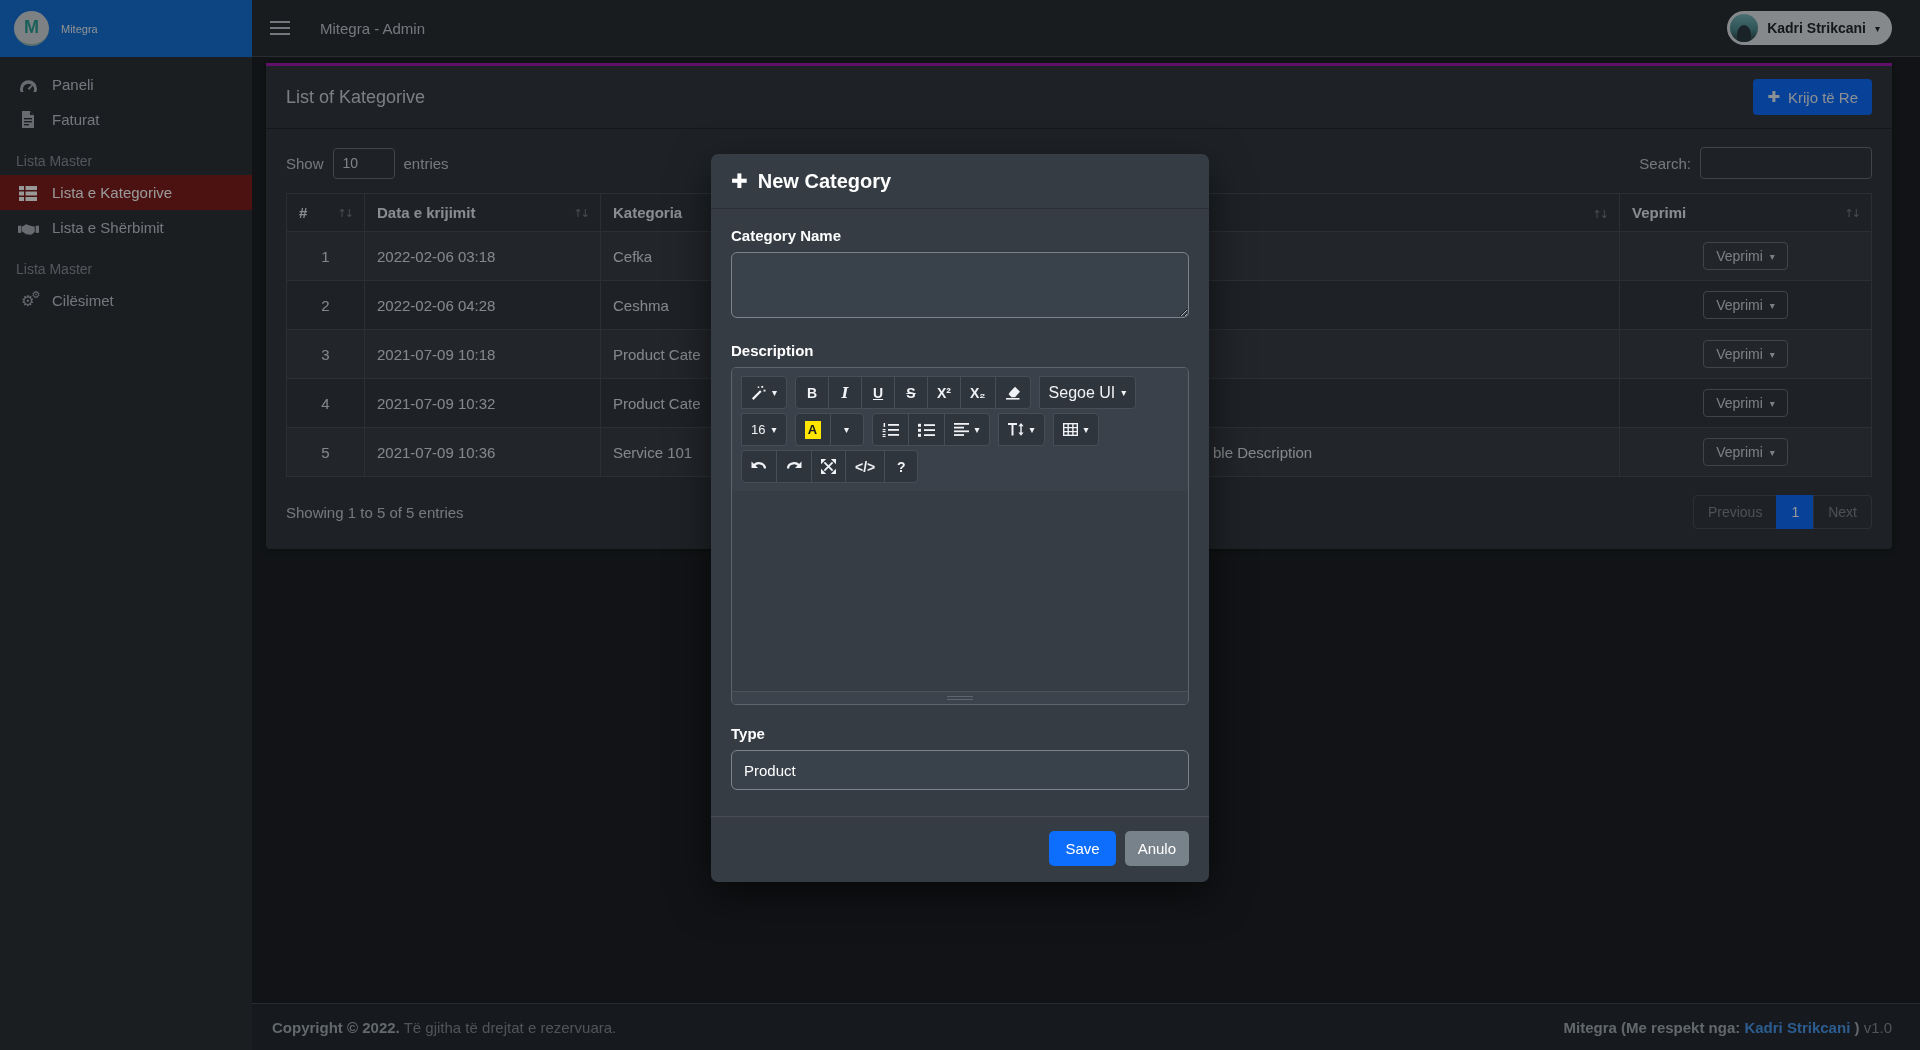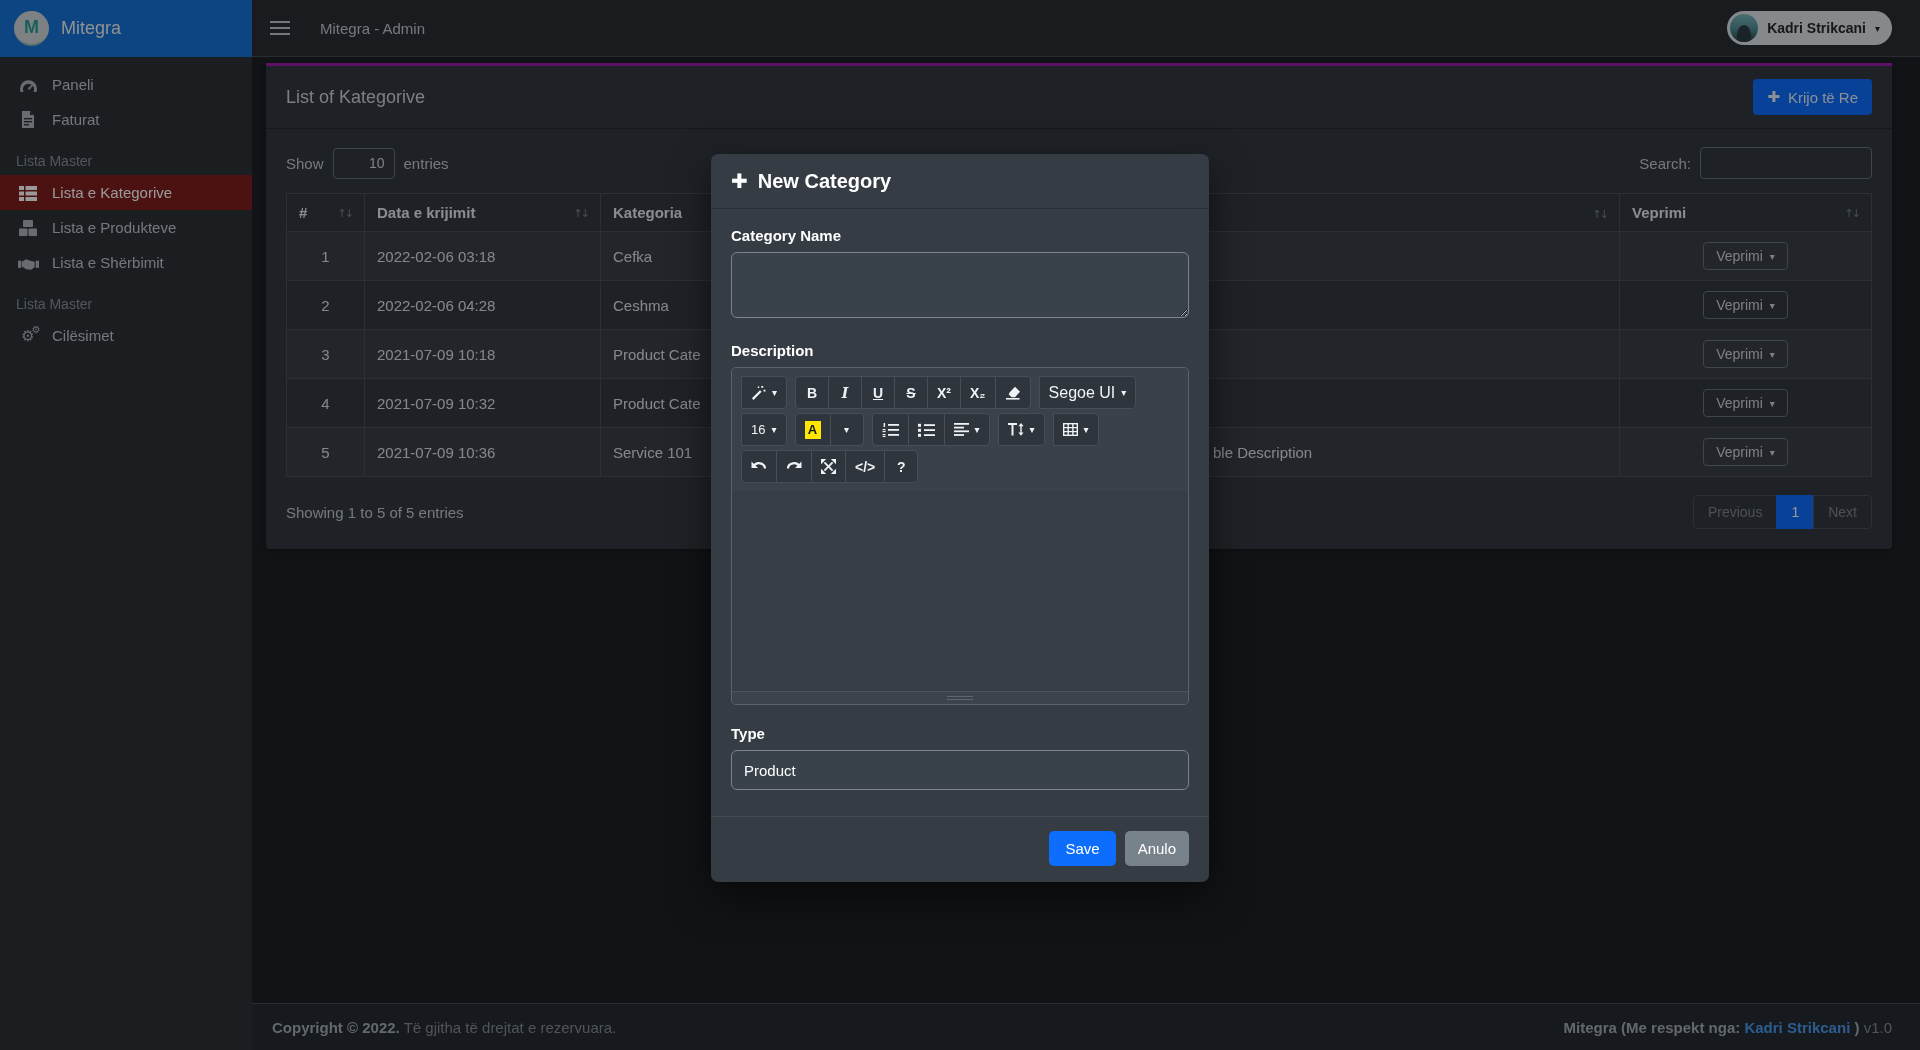--- a/index.html
+++ b/index.html
@@ -7,21 +7,21 @@
   body {
     font-family: "Liberation Sans", sans-serif;
     background:#1d2125; color:#dde1e6; overflow:hidden; position:relative;
   }
   .dejavu { font-family:"DejaVu Sans", sans-serif; }
 
   
   .sidebar { position:absolute; left:0; top:0; width:252px; height:1050px; background:#2d3238; z-index:10; }
   .brand { height:57px; background:#1573d8; display:flex; align-items:center; gap:12px; padding:0 14px; cursor:pointer; }
   .logo { width:35px; height:35px; border-radius:50%; background:#d3d7db; color:#2aa198; font-weight:bold; font-size:18px; display:flex; align-items:center; justify-content:center; flex:0 0 auto; border-bottom:2px solid #8fb8b4; }
-  .brand-name { color:#eef1f4; font-size:18px; }
+  .brand-name { color:#eef1f4; font-size:11px; }
   .snav { padding-top:10px; }
   .nav-item { display:flex; align-items:flex-end; gap:12px; padding:9px 16px; color:#c2c7d0; font-size:15px; cursor:pointer; }
   .nav-item .icn { width:24px; display:flex; justify-content:center; align-items:center; color:#aeb5bc; }
   .nav-item.active { background:#7f1d1d; color:#ffffff; }
   .nav-item.active .icn { color:#ffffff; }
   .nav-header { padding:16px 16px 6px; color:#8a9198; font-size:14px; }
   .gearwrap { position:relative; font-family:"DejaVu Sans",sans-serif; line-height:1; }
   .gearwrap .g1 { font-size:15px; }
   .gearwrap .g2 { font-size:10px; position:absolute; right:-6px; top:-4px; }
 
@@ -37,21 +37,21 @@
 
   
   .content { position:absolute; left:252px; right:0; top:57px; z-index:5; }
   .card { margin:6px 28px 0 14px; background:#333940; border-top:3px solid #a21caf; border-radius:0 0 4px 4px; box-shadow:0 1px 5px rgba(0,0,0,.35); }
   .card-header { display:flex; justify-content:space-between; align-items:center; padding:13px 20px; border-bottom:1px solid rgba(0,0,0,.28); }
   .card-title { color:#ced3d9; font-size:18px; font-weight:normal; }
   .btn-create { background:#0d6efd; color:#e9eff6; border:none; border-radius:4px; padding:9px 14px; font-size:15px; display:inline-flex; align-items:center; gap:8px; cursor:pointer; font-family:inherit; }
 
   .controls { display:flex; justify-content:space-between; align-items:center; padding:18px 20px 14px; }
   .length { display:flex; align-items:center; gap:9px; color:#c3c9cf; font-size:15px; }
-  select.page-len { width:62px; height:31px; background:transparent; color:#d6dbe0; border:1px solid #6b737b; border-radius:4px; padding:0 9px; font-size:14px; appearance:none; -webkit-appearance:none; font-family:inherit;text-align:right; }
+  select.page-len { width:62px; height:31px; background:transparent; color:#d6dbe0; border:1px solid #6b737b; border-radius:4px; padding:0 9px; font-size:14px; appearance:none; -webkit-appearance:none; font-family:inherit; }
   .searchbox { display:flex; align-items:center; gap:9px; color:#c3c9cf; font-size:15px; }
   .searchbox input { width:172px; height:32px; background:transparent; border:1px solid #6b737b; border-radius:4px; color:#e6eaee; padding:0 9px; font-size:14px; font-family:inherit; }
 
   .tablewrap { margin:0 20px; }
   table { width:100%; border-collapse:collapse; table-layout:fixed; }
   th, td { border:1px solid #4a5158; padding:10px 12px; font-size:15px; color:#dde1e6; text-align:left; overflow:hidden; }
   th { color:#e6eaee; font-weight:bold; cursor:pointer; }
   tbody tr:nth-child(odd) td { background:rgba(255,255,255,0.035); }
   td.cnum { text-align:center; }
   td.cat, td.desc { white-space:nowrap; }
@@ -154,32 +154,20 @@
               <rect x="0" y="5.5" width="5" height="4"></rect>
               <rect x="6.5" y="5.5" width="11.5" height="4"></rect>
               <rect x="0" y="11" width="5" height="4"></rect>
               <rect x="6.5" y="11" width="11.5" height="4"></rect>
             </g>
           </svg>
       </span>
       <span>Lista e Kategorive</span>
     </div>
 
-    <div class="nav-item">
-      <span class="icn">
-        <svg width="18" height="16" viewBox="0 0 18 16">
-            <g fill="currentColor">
-              <rect x="4" y="0" width="10" height="7" rx="1"></rect>
-              <rect x="0" y="8.5" width="8.5" height="7.5" rx="1"></rect>
-              <rect x="9.5" y="8.5" width="8.5" height="7.5" rx="1"></rect>
-            </g>
-          </svg>
-      </span>
-      <span>Lista e Produkteve</span>
-    </div>
 
     <div class="nav-item">
       <span class="icn">
         <svg width="21" height="13" viewBox="0 0 22 13">
             <g fill="currentColor">
               <path d="M0 2.5h3.5V10H0z"></path>
               <path d="M18.5 2.5H22V10h-3.5z"></path>
               <path d="M4 3.5l4.5-2.6L13 2.5l4.5 1.2v5.4L14 12l-5.5-.6L4 8.4z"></path>
             </g>
           </svg>

